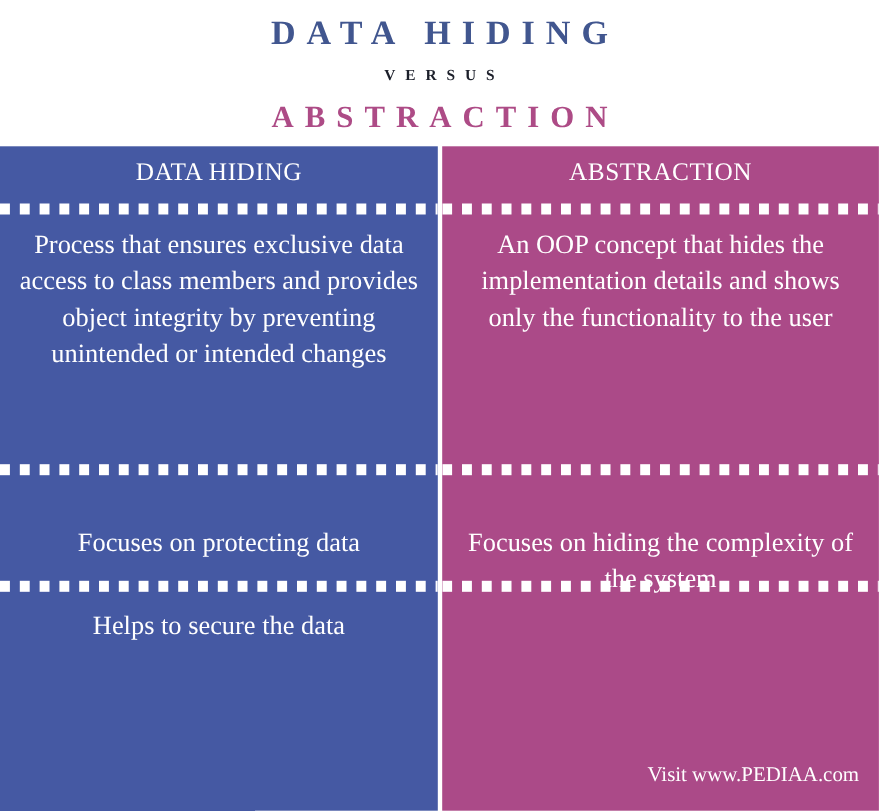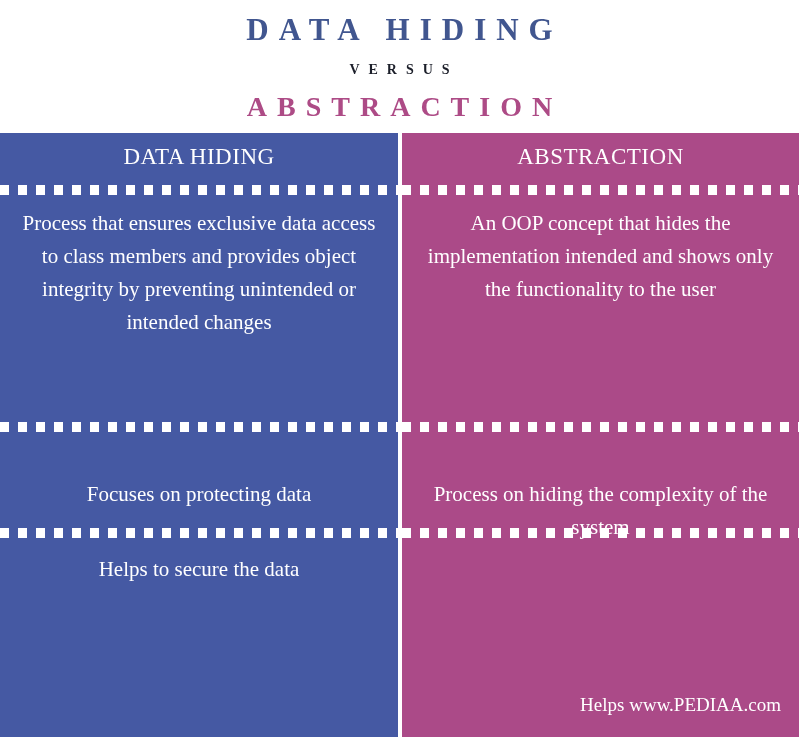--- a/index.html
+++ b/index.html
@@ -118,21 +118,21 @@
   .divider-1 { top: 52px; }
   .divider-2 { top: 289px; }
   .divider-3 { top: 395px; }
 
   .cell {
     position: absolute;
     left: 0;
     width: 100%;
     text-align: center;
     color: #ffffff;
-    font-size: 21px;
+    font-size: 24px;
     line-height: 33px;
     font-family: "Liberation Serif", "DejaVu Serif", serif;
     padding: 0 12px;
     box-sizing: border-box;
   }
   .cell-1 { top: 74px;  height: 200px; }
   .cell-2 { top: 313px; height: 76px; margin-top: 32px; }
   .cell-3 { top: 420px; height: 170px; }
 
   .column-right .cell-2 { top: 313px; }
@@ -167,21 +167,21 @@
       <div class="cell cell-1">Process that ensures exclusive data access to class members and provides object integrity by preventing unintended or intended changes</div>
       <div class="divider divider-2"></div>
       <div class="cell cell-2">Focuses on protecting data</div>
       <div class="divider divider-3"></div>
       <div class="cell cell-3">Helps to secure the data</div>
     </div>
 
     <div class="column column-right">
       <div class="col-header">ABSTRACTION</div>
       <div class="divider divider-1"></div>
-      <div class="cell cell-1">An OOP concept that hides the implementation intended and shows only the functionality to the user</div>
+      <div class="cell cell-1">An OOP concept that hides the implementation details and shows only the functionality to the user</div>
       <div class="divider divider-2"></div>
-      <div class="cell cell-2">Process on hiding the complexity of the system</div>
+      <div class="cell cell-2">Focuses on hiding the complexity of the system</div>
       <div class="divider divider-3"></div>
-      <div class="footer-note">Helps www.PEDIAA.com</div>
+      <div class="footer-note">Visit www.PEDIAA.com</div>
     </div>
 
   </div>
 </div>
 
 </body></html>

